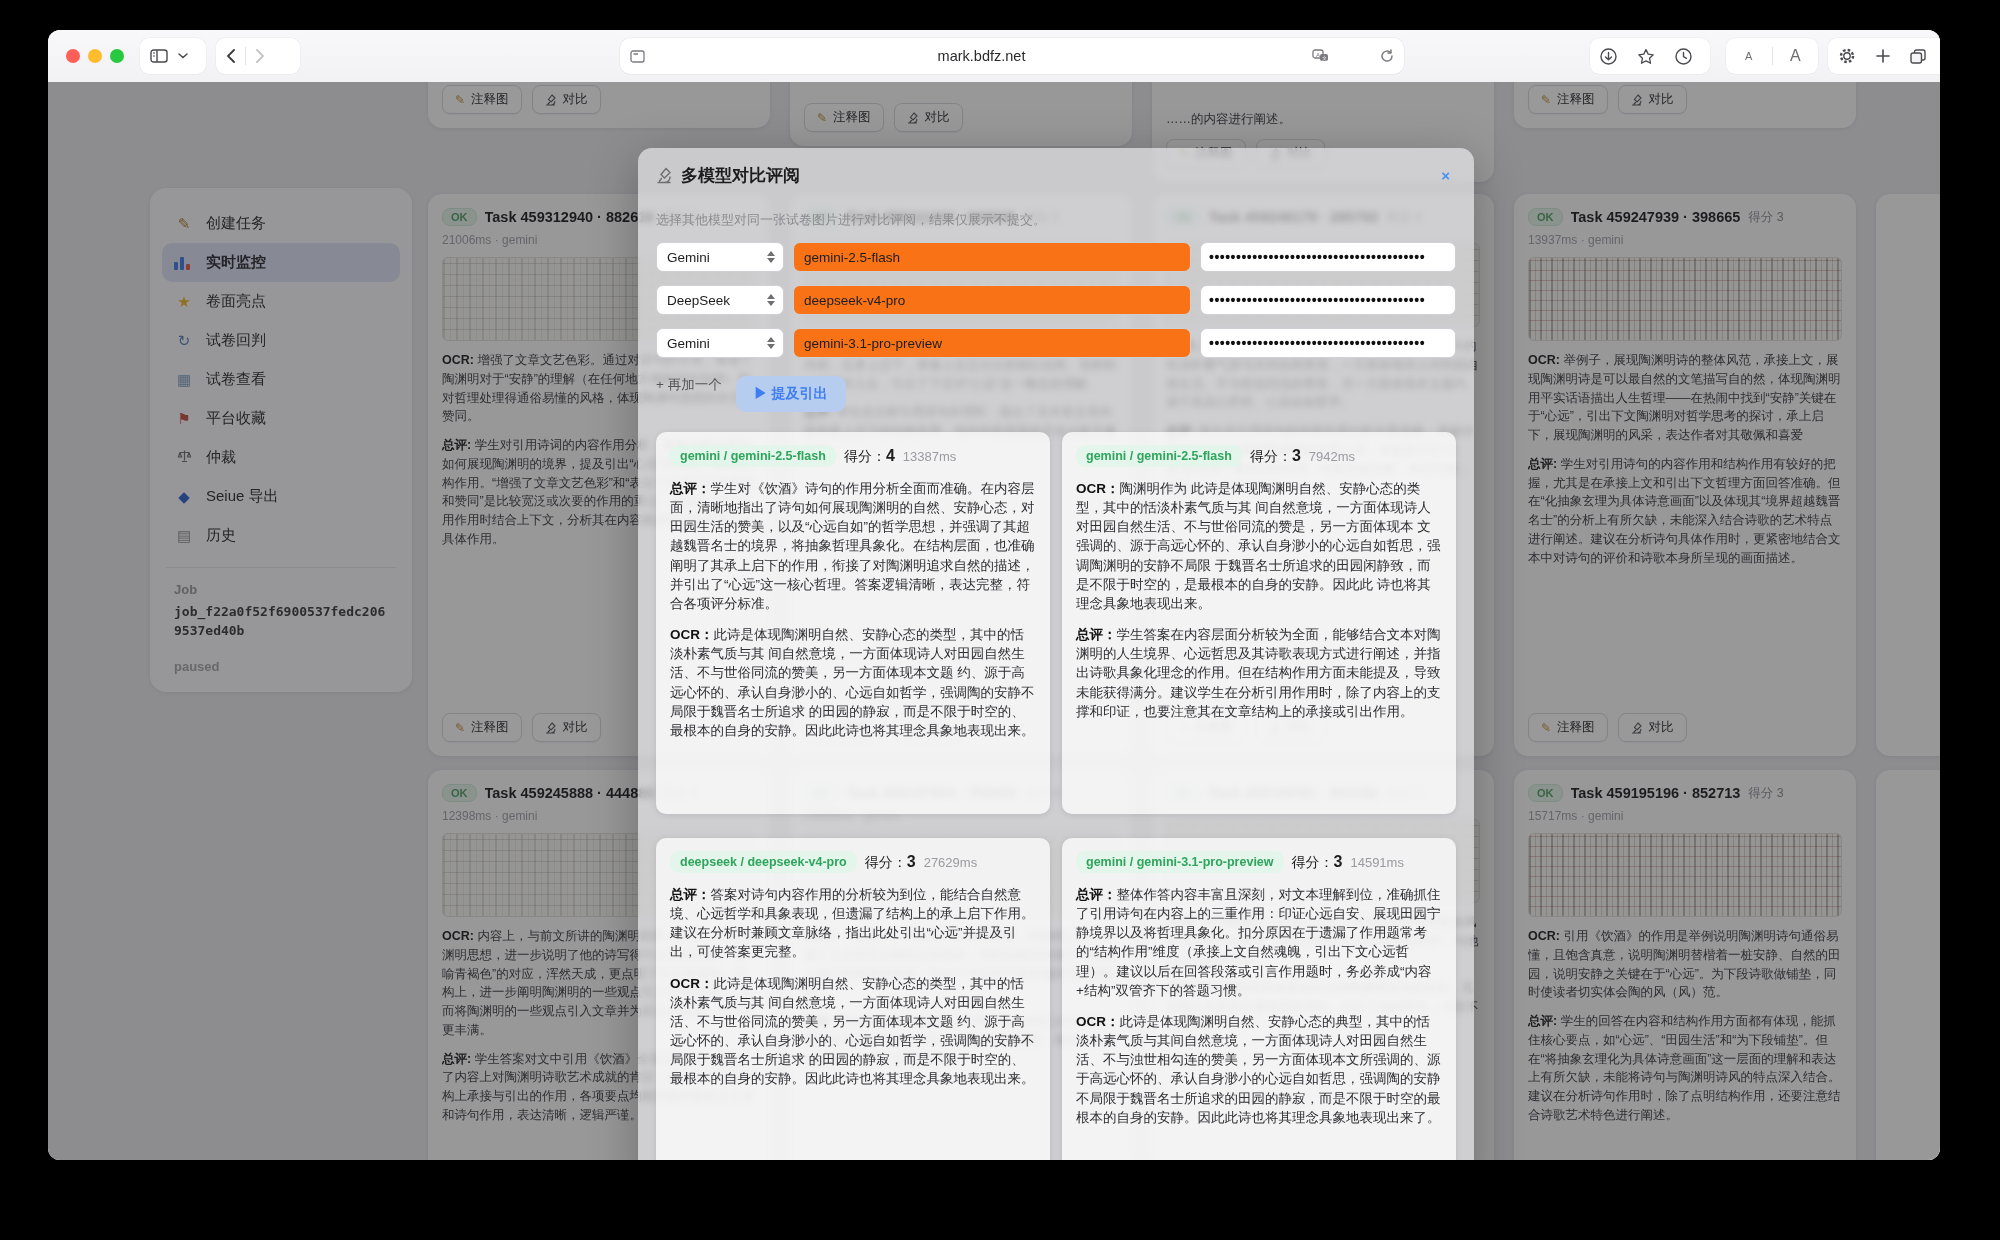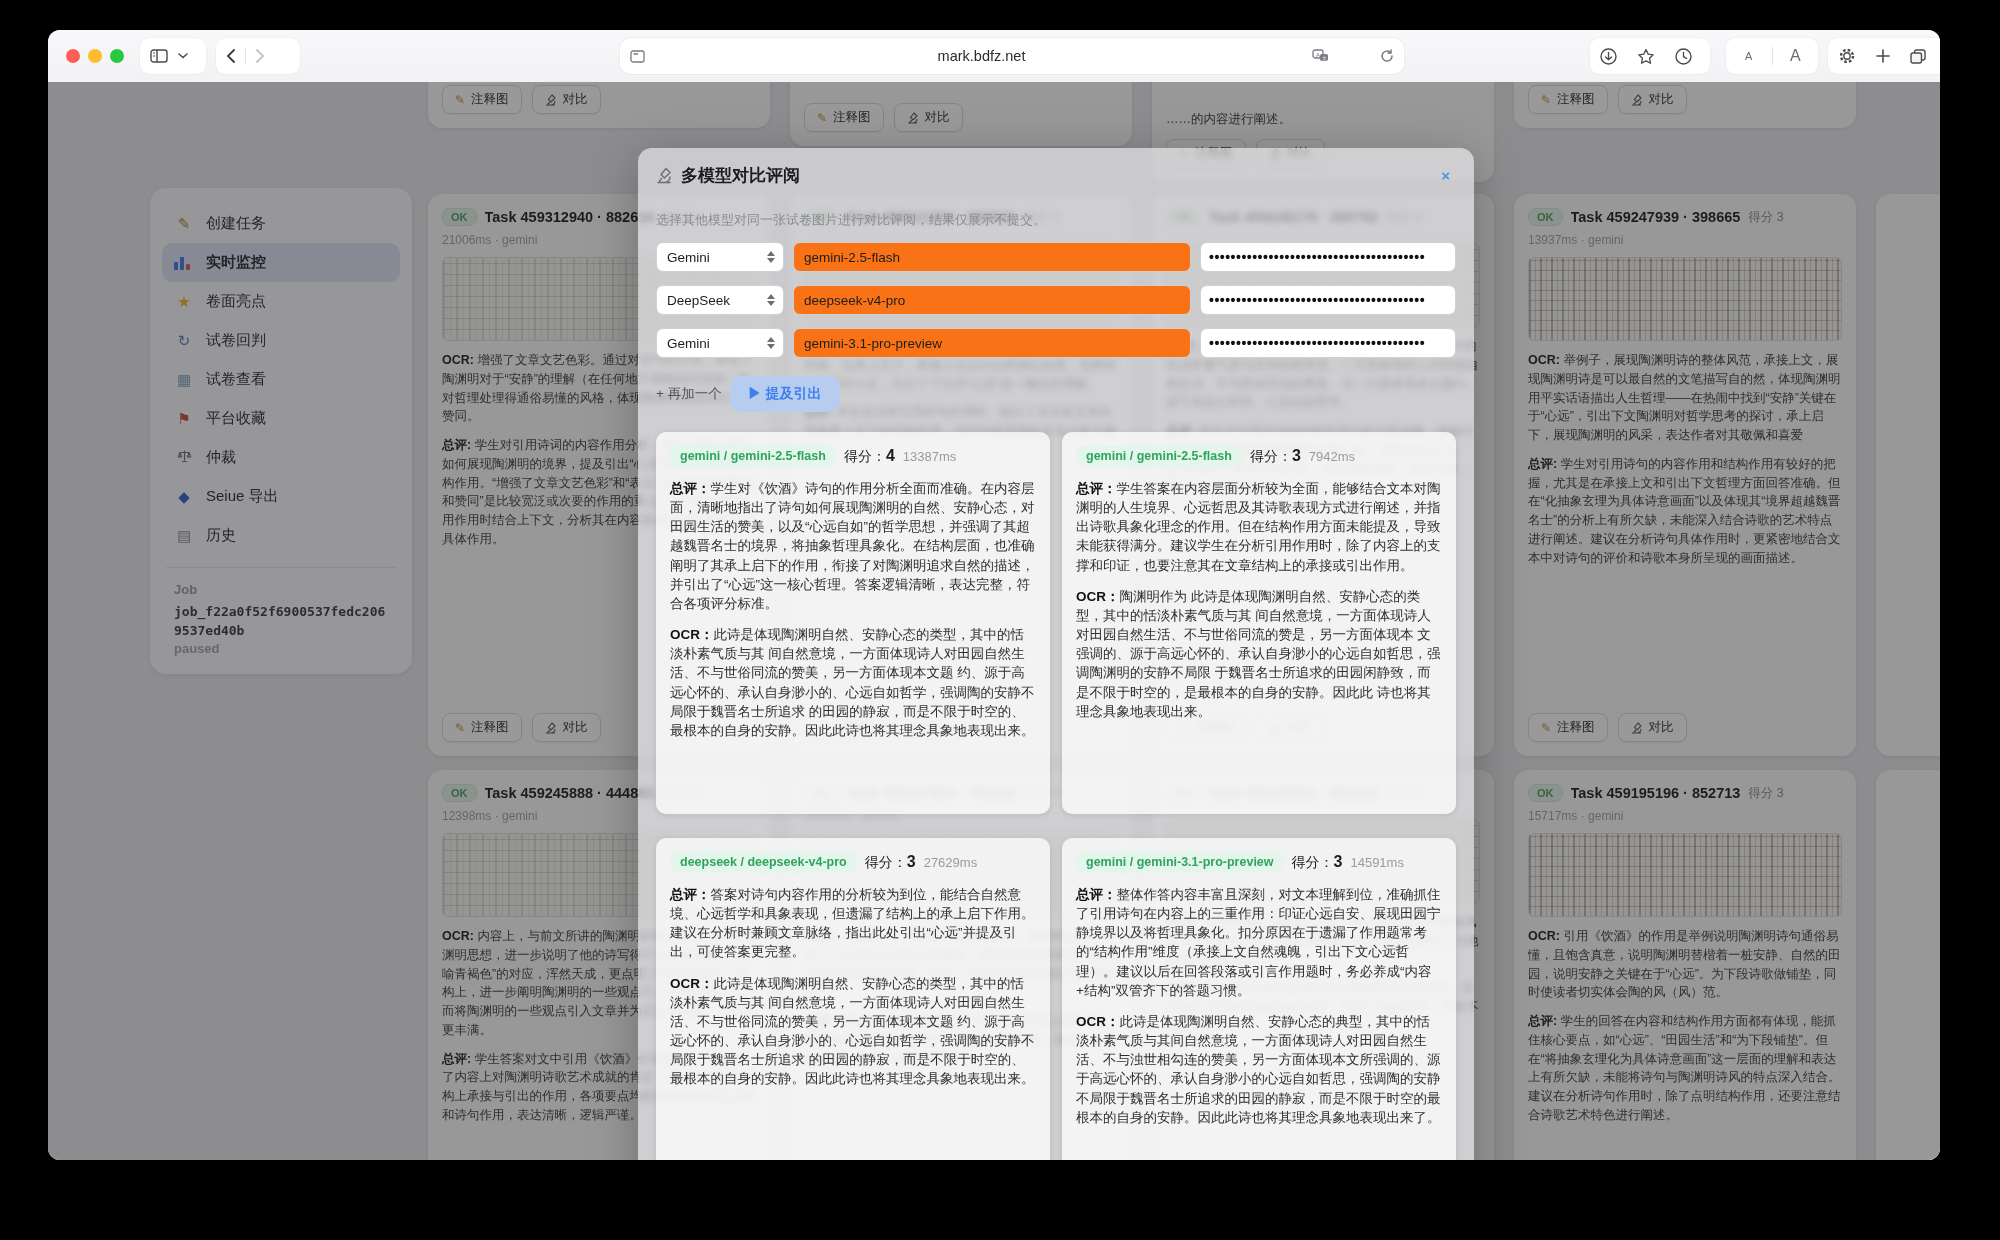--- a/index.html
+++ b/index.html
@@ -24,21 +24,21 @@
   .sitem.active{background:#dfe3f6;font-weight:bold;}
   .sicon{width:20px;text-align:center;font-size:15px;flex:none;}
   .i0{color:#a9822f;} .i2{color:#f0b429;} .i3{color:#5d84b8;} .i4{color:#7d9ec2;} .i5{color:#c44f42;} .i7{color:#2f63d0;} .i8{color:#8e8e93;}
   .bars{display:flex;align-items:flex-end;gap:2px;height:14px;}
   .bars i{display:block;width:4px;border-radius:1px;}
   .bars i:nth-child(1){height:8px;background:#3d7ae5;} .bars i:nth-child(2){height:13px;background:#3d7ae5;} .bars i:nth-child(3){height:6px;background:#e2574b;}
   .sdiv{height:1px;background:#e6e6ea;margin:12px 4px;}
   .job{padding:2px 12px 4px;font-weight:bold;}
   .job .jl{color:#9a9aa0;font-size:13px;margin-bottom:6px;}
   .job .jid{font-family:"DejaVu Sans Mono",monospace;font-size:13px;color:#3a3a3e;word-break:break-all;line-height:1.45;}
-  .job .jst{color:#a5a5ab;font-size:13px;margin-top:0;}
+  .job .jst{color:#a5a5ab;font-size:13px;margin-top:18px;}
   
   .tcard{position:absolute;width:342px;background:#fdfdfe;border-radius:14px;padding:14px;box-sizing:border-box;box-shadow:0 1px 4px rgba(0,0,0,.08);display:flex;flex-direction:column;overflow:hidden;}
   .thead{display:flex;align-items:center;gap:8px;white-space:nowrap;}
   .okb{background:#e4f4e9;color:#4f9e63;border:1px solid #cfe8d6;font-size:11px;font-weight:bold;padding:2px 8px;border-radius:8px;flex:none;}
   .ttitle{font-size:14.5px;font-weight:bold;color:#1d1d1f;overflow:hidden;text-overflow:ellipsis;}
   .tscore{font-size:12.5px;color:#8e8e93;flex:none;}
   .tlat{font-size:12px;color:#a2a2a8;margin-top:7px;}
   .thumb{height:82px;border:1px solid #e2e0da;border-radius:6px;margin-top:10px;background:#f8f7f3;background-image:repeating-linear-gradient(0deg,transparent 0 10px,rgba(90,80,70,.18) 10px 11px),repeating-linear-gradient(90deg,rgba(60,50,45,.12) 0 2px,transparent 2px 7px,rgba(60,50,45,.07) 7px 8px,transparent 8px 13px);flex:none;}
   .thumb.dense{background-image:repeating-linear-gradient(0deg,transparent 0 9px,rgba(140,40,30,.25) 9px 10px),repeating-linear-gradient(90deg,rgba(40,30,30,.28) 0 2px,transparent 2px 6px,rgba(120,40,30,.18) 6px 7px,transparent 7px 11px);}
   .tbody{flex:1;overflow:hidden;}
@@ -55,21 +55,21 @@
   .mtitle{font-size:17px;font-weight:bold;color:#1c1c1e;}
   .mclose{margin-left:auto;color:#4a90f5;font-weight:bold;font-size:15px;padding:2px 6px;}
   .msub{margin-top:24px;font-size:13px;color:#8b8b90;}
   .frow{display:flex;gap:9px;margin-top:13px;}
   .fsel{width:128px;height:30px;background:#fff;border:1px solid #cfcfd4;border-radius:7px;display:flex;align-items:center;padding:0 8px 0 10px;font-size:13.5px;color:#1d1d1f;box-sizing:border-box;}
   .stepper{margin-left:auto;display:flex;flex-direction:column;gap:2px;}
   .stepper i{display:block;width:0;height:0;border-left:4px solid transparent;border-right:4px solid transparent;}
   .stepper i.up{border-bottom:5px solid #6e6e73;} .stepper i.dn{border-top:5px solid #6e6e73;}
   .ftext{flex:1;height:30px;background:#f97316;border:1px solid #cfcfd4;border-radius:7px;padding:0 10px;font-size:13.5px;color:#1d1d1f;font-family:"Liberation Sans",sans-serif;box-sizing:border-box;}
   .fpass{width:256px;height:30px;background:#fff;border:1px solid #cfcfd4;border-radius:7px;padding:0 8px;box-sizing:border-box;overflow:hidden;display:flex;align-items:center;font-size:14px;font-weight:bold;letter-spacing:.5px;color:#111;white-space:nowrap;flex:none;}
-  .actions{display:flex;align-items:center;gap:8px;margin-top:18px;}
+  .actions{display:flex;gap:14px;margin-top:18px;}
   .addmore{font-size:13.5px;color:#3f3f44;opacity:.85;}
   .startbtn{background:#b7cdf0;color:#3e7ef0;font-weight:bold;font-size:14px;border:none;border-radius:10px;padding:9px 18px;}
   .rgrid{display:grid;grid-template-columns:1fr 1fr;gap:24px 12px;margin-top:20px;}
   .rcard{background:rgba(255,255,255,.74);border-radius:10px;padding:13px 14px;height:382px;box-sizing:border-box;overflow:hidden;box-shadow:0 1px 6px rgba(0,0,0,.10);}
   .rcard.short{height:370px;}
   .rhead{display:flex;align-items:center;gap:8px;white-space:nowrap;}
   .mpill{background:rgba(227,246,234,.95);color:#2fa45c;font-weight:bold;font-size:12.5px;padding:4px 10px;border-radius:9px;overflow:hidden;text-overflow:ellipsis;}
   .rscore{font-size:14px;color:#1d1d1f;flex:none;}
   .rscore b{font-size:16px;}
   .rlat{font-size:13px;color:#9a9aa0;flex:none;}
@@ -540,22 +540,22 @@
             <p><b>OCR：</b><span>此诗是体现陶渊明自然、安静心态的类型，其中的恬淡朴素气质与其 间自然意境，一方面体现诗人对田园自然生活、不与世俗同流的赞美，另一方面体现本文题 约、源于高远心怀的、承认自身渺小的、心远自如哲学，强调陶的安静不局限于魏晋名士所追求 的田园的静寂，而是不限于时空的、最根本的自身的安静。因此此诗也将其理念具象地表现出来。</span></p>
           </div>
         </div>
         <div class="rcard">
           <div class="rhead">
                 <span class="mpill">gemini / gemini-2.5-flash</span>
                 <span class="rscore"><span>得分：</span><b>3</b></span>
                 <span class="rlat">7942ms</span>
               </div>
           <div class="rbody">
+            <p><b>OCR：</b><span>陶渊明作为 此诗是体现陶渊明自然、安静心态的类型，其中的恬淡朴素气质与其 间自然意境，一方面体现诗人对田园自然生活、不与世俗同流的赞是，另一方面体现本 文强调的、源于高远心怀的、承认自身渺小的心远自如哲思，强调陶渊明的安静不局限 于魏晋名士所追求的田园闲静致，而是不限于时空的，是最根本的自身的安静。因此此 诗也将其理念具象地表现出来。</span></p>
             <p><b>总评：</b><span>学生答案在内容层面分析较为全面，能够结合文本对陶渊明的人生境界、心远哲思及其诗歌表现方式进行阐述，并指出诗歌具象化理念的作用。但在结构作用方面未能提及，导致未能获得满分。建议学生在分析引用作用时，除了内容上的支撑和印证，也要注意其在文章结构上的承接或引出作用。</span></p>
-            <p><b>OCR：</b><span>陶渊明作为 此诗是体现陶渊明自然、安静心态的类型，其中的恬淡朴素气质与其 间自然意境，一方面体现诗人对田园自然生活、不与世俗同流的赞是，另一方面体现本 文强调的、源于高远心怀的、承认自身渺小的心远自如哲思，强调陶渊明的安静不局限 于魏晋名士所追求的田园闲静致，而是不限于时空的，是最根本的自身的安静。因此此 诗也将其理念具象地表现出来。</span></p>
           </div>
         </div>
         <div class="rcard short">
           <div class="rhead">
                 <span class="mpill">deepseek / deepseek-v4-pro</span>
                 <span class="rscore"><span>得分：</span><b>3</b></span>
                 <span class="rlat">27629ms</span>
               </div>
           <div class="rbody">
             <p><b>总评：</b><span>答案对诗句内容作用的分析较为到位，能结合自然意境、心远哲学和具象表现，但遗漏了结构上的承上启下作用。建议在分析时兼顾文章脉络，指出此处引出“心远”并提及引出，可使答案更完整。</span></p>

